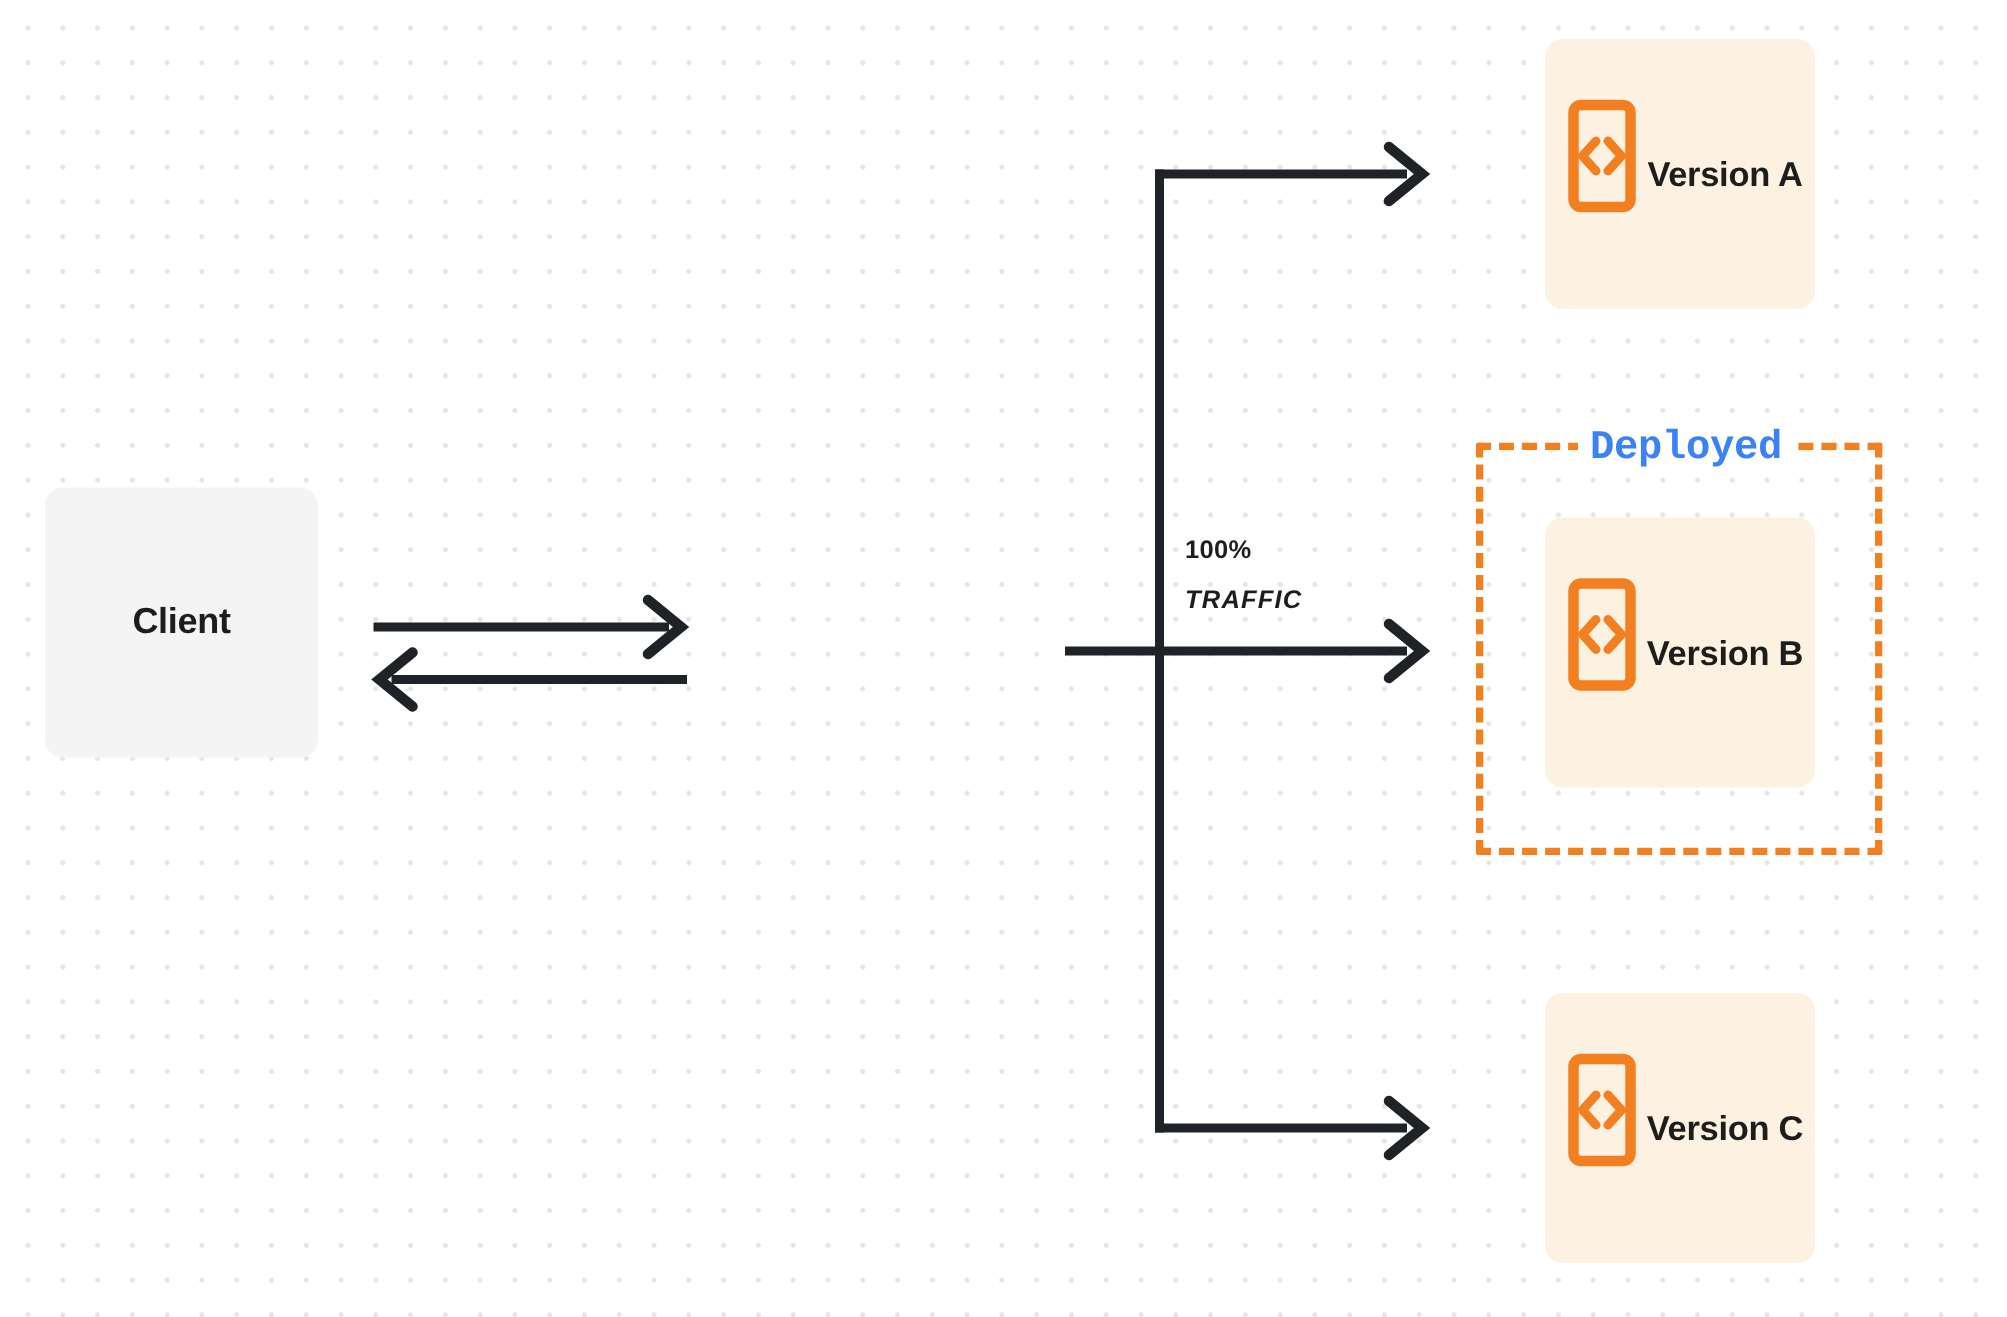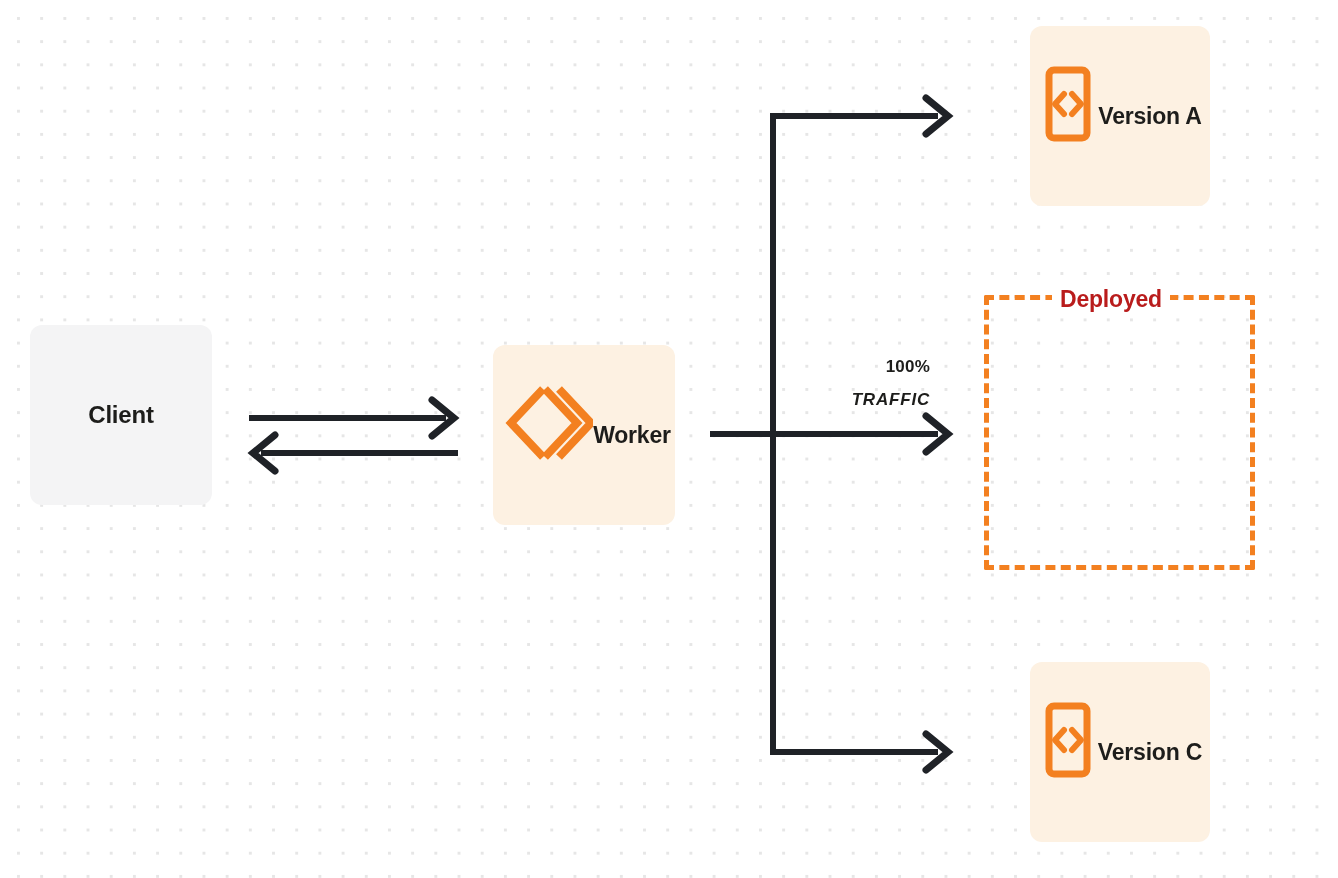--- a/index.html
+++ b/index.html
@@ -98,34 +98,35 @@
     border: 5px dashed #f38020;
     border-radius: 2px;
   }
 
   .deployed-label {
     position: absolute;
     left: 1052px;
     top: 286px;
     background: #ffffff;
     padding: 0 8px;
-    font-size: 23px;
-    font-weight: 700;
-    color: #b91c1c;
+    font-size: 27px;
+    font-weight: 700;
+    color: #3b82f6;
     letter-spacing: -0.2px;
     line-height: 26px;
+    font-family: Liberation Mono, monospace;
   }
 
   
   .traffic-label {
     position: absolute;
     left: 790px;
     top: 350px;
     width: 140px;
-    text-align: right;
+    text-align: left;
     font-size: 17px;
     font-weight: 700;
     color: #1d1d1b;
     letter-spacing: 0.2px;
     line-height: 33px;
   }
   .traffic-label .t2 { letter-spacing: 0.8px; font-style: italic; }
 </style>
 </head>
 <body>
@@ -166,48 +167,45 @@
 
   <div class="traffic-label">
     <div>100%</div>
     <div class="t2">TRAFFIC</div>
   </div>
 
   <div class="node node-client">
     <span class="node-label-plain">Client</span>
   </div>
 
-  <div class="node node-worker">
-    <span class="node-icon">
-      <svg width="96" height="80" viewBox="0 0 96 80" xmlns="http://www.w3.org/2000/svg">
-
-        <polyline points="46,6 14,40 46,74" fill="none" stroke="#f38020" stroke-width="8" stroke-linecap="butt" stroke-linejoin="miter"></polyline>
-
-        <polyline points="48,6 80,40 48,74" fill="none" stroke="#f38020" stroke-width="8" stroke-linecap="butt" stroke-linejoin="miter"></polyline>
-
-        <polyline points="62,6 94,40 62,74" fill="none" stroke="#f38020" stroke-width="8" stroke-linecap="butt" stroke-linejoin="miter"></polyline>
-      </svg>
-    </span>
-    <span class="node-label">Worker</span>
-  </div>
 
   <div class="node node-version node-version-a">
     <span class="node-icon">
       <svg width="60" height="76" viewBox="0 0 60 76" xmlns="http://www.w3.org/2000/svg">
         <rect x="11" y="4" width="38" height="68" rx="5" ry="5" fill="none" stroke="#f38020" stroke-width="7"></rect>
         <polyline points="26,28 17,38 26,48" fill="none" stroke="#f38020" stroke-width="6" stroke-linecap="round" stroke-linejoin="round"></polyline>
         <polyline points="34,28 43,38 34,48" fill="none" stroke="#f38020" stroke-width="6" stroke-linecap="round" stroke-linejoin="round"></polyline>
       </svg>
     </span>
     <span class="node-label">Version A</span>
   </div>
 
   <div class="deployed-group"></div>
   <div class="deployed-label">Deployed</div>
 
+  <div class="node node-version node-version-b">
+    <span class="node-icon">
+      <svg width="60" height="76" viewBox="0 0 60 76" xmlns="http://www.w3.org/2000/svg">
+        <rect x="11" y="4" width="38" height="68" rx="5" ry="5" fill="none" stroke="#f38020" stroke-width="7"></rect>
+        <polyline points="26,28 17,38 26,48" fill="none" stroke="#f38020" stroke-width="6" stroke-linecap="round" stroke-linejoin="round"></polyline>
+        <polyline points="34,28 43,38 34,48" fill="none" stroke="#f38020" stroke-width="6" stroke-linecap="round" stroke-linejoin="round"></polyline>
+      </svg>
+    </span>
+    <span class="node-label">Version B</span>
+  </div>
 
   <div class="node node-version node-version-c">
     <span class="node-icon">
       <svg width="60" height="76" viewBox="0 0 60 76" xmlns="http://www.w3.org/2000/svg">
         <rect x="11" y="4" width="38" height="68" rx="5" ry="5" fill="none" stroke="#f38020" stroke-width="7"></rect>
         <polyline points="26,28 17,38 26,48" fill="none" stroke="#f38020" stroke-width="6" stroke-linecap="round" stroke-linejoin="round"></polyline>
         <polyline points="34,28 43,38 34,48" fill="none" stroke="#f38020" stroke-width="6" stroke-linecap="round" stroke-linejoin="round"></polyline>
       </svg>
     </span>
     <span class="node-label">Version C</span>

